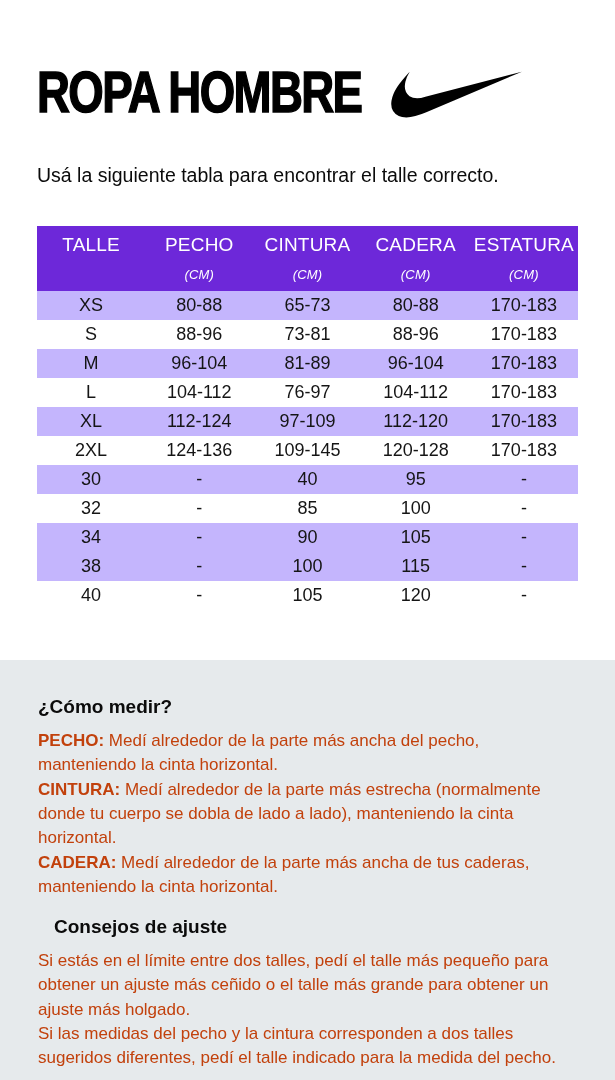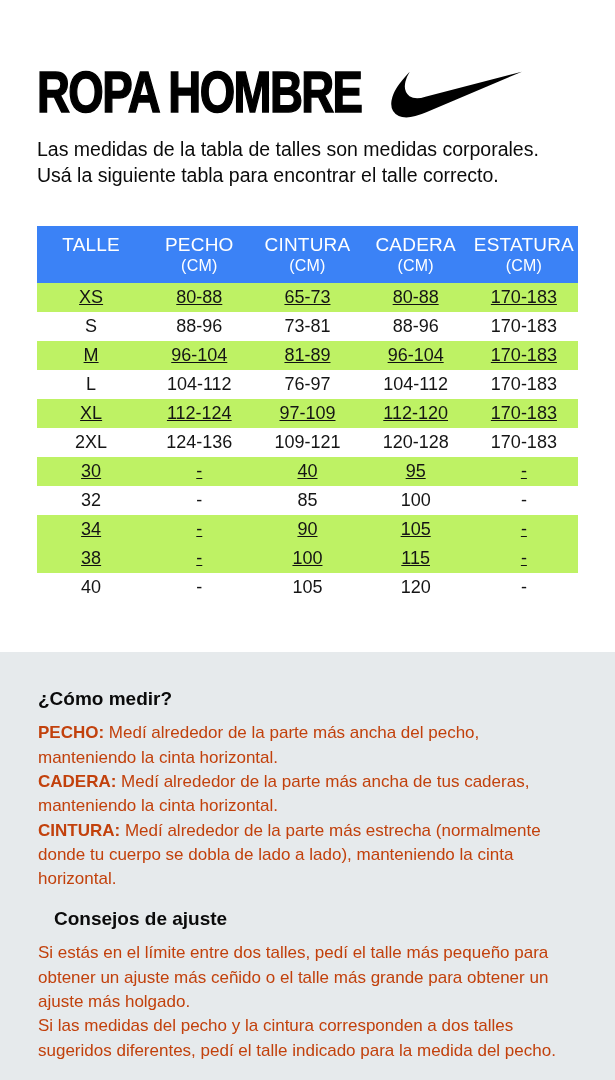--- a/index.html
+++ b/index.html
@@ -34,39 +34,39 @@
     color: #0b0b0b;
   }
 
   .size-table {
     border-collapse: collapse;
     width: 541px;
     margin: 37px 37px 0 37px;
     table-layout: fixed;
   }
   .size-table thead th {
-    background: #3b82f6;
+    background: #6d28d9;
     color: #ffffff;
     font-weight: 400;
     font-size: 19px;
     vertical-align: top;
     padding: 9px 0 9px 0;
     height: 50px;
     letter-spacing: 0.2px;
   }
   .size-table thead th .col-label { display: block; line-height: 1.1; }
-  .size-table thead th .unit { display: block; font-size: 16px; line-height: 1.1; margin-top: 1px; }
+  .size-table thead th .unit { display: block; font-size: 13px; line-height: 1.1; margin-top: 12px; font-style: italic; }
   .size-table td {
     text-align: center;
     font-size: 18px;
     height: 29px;
     padding: 0;
     color: #151515;
   }
-  .size-table tr.striped { background: #bef264; text-decoration: underline; }
+  .size-table tr.striped { background: #c4b5fd; }
 
   .info-section {
     margin-top: 50px;
     background: #e6eaec;
     flex: 1 1 auto;
     padding: 36px 38px 0 38px;
   }
   .info-heading {
     font-size: 19px;
     font-weight: 700;
@@ -87,21 +87,21 @@
 <div class="page">
 
   <div class="header-block">
     <div class="title-row">
       <h1 class="page-title">ROPA HOMBRE</h1>
       <svg class="swoosh" width="132" height="61" viewBox="0 0 69 32" aria-hidden="true">
         <path fill="#000000" d="M68.56 4L18.4 25.36Q12.16 28 7.92 28q-4.8 0-6.96-3.36-1.36-2.16-.8-5.48t2.96-7.08q2-3.04 6.56-8-1.6 2.56-2.24 5.28-1.2 5.12 2.16 7.52Q11.2 18 13.6 18q1.92 0 4.32-.8z"></path>
       </svg>
     </div>
     <p class="subtitle">
-      <span>Las medidas de la tabla de talles son medidas corporales.</span><br>
+      <br>
       <span>Usá la siguiente tabla para encontrar el talle correcto.</span>
     </p>
   </div>
 
   <table class="size-table">
     <thead>
       <tr id="size-table-head">
           <th>
             <span class="col-label">TALLE</span>
           </th>
@@ -155,21 +155,21 @@
         <tr class="striped">
           <td>XL</td>
           <td>112-124</td>
           <td>97-109</td>
           <td>112-120</td>
           <td>170-183</td>
         </tr>
         <tr>
           <td>2XL</td>
           <td>124-136</td>
-          <td>109-121</td>
+          <td>109-145</td>
           <td>120-128</td>
           <td>170-183</td>
         </tr>
         <tr class="striped">
           <td>30</td>
           <td>-</td>
           <td>40</td>
           <td>95</td>
           <td>-</td>
         </tr>
@@ -201,22 +201,22 @@
           <td>120</td>
           <td>-</td>
         </tr>
       </tbody>
   </table>
 
   <section class="info-section">
     <h2 class="info-heading">¿Cómo medir?</h2>
     <div id="measure-items">
         <p class="measure-item"><span class="term">PECHO: </span>Medí alrededor de la parte más ancha del pecho, manteniendo la cinta horizontal.</p>
+        <p class="measure-item"><span class="term">CINTURA: </span>Medí alrededor de la parte más estrecha (normalmente donde tu cuerpo se dobla de lado a lado), manteniendo la cinta horizontal.</p>
         <p class="measure-item"><span class="term">CADERA: </span>Medí alrededor de la parte más ancha de tus caderas, manteniendo la cinta horizontal.</p>
-        <p class="measure-item"><span class="term">CINTURA: </span>Medí alrededor de la parte más estrecha (normalmente donde tu cuerpo se dobla de lado a lado), manteniendo la cinta horizontal.</p>
       </div>
     <h2 class="info-heading second">Consejos de ajuste</h2>
     <div id="fit-tips">
         <p class="tip-paragraph">Si estás en el límite entre dos talles, pedí el talle más pequeño para obtener un ajuste más ceñido o el talle más grande para obtener un ajuste más holgado.</p>
         <p class="tip-paragraph">Si las medidas del pecho y la cintura corresponden a dos talles sugeridos diferentes, pedí el talle indicado para la medida del pecho.</p>
       </div>
   </section>
 
 </div>
 

